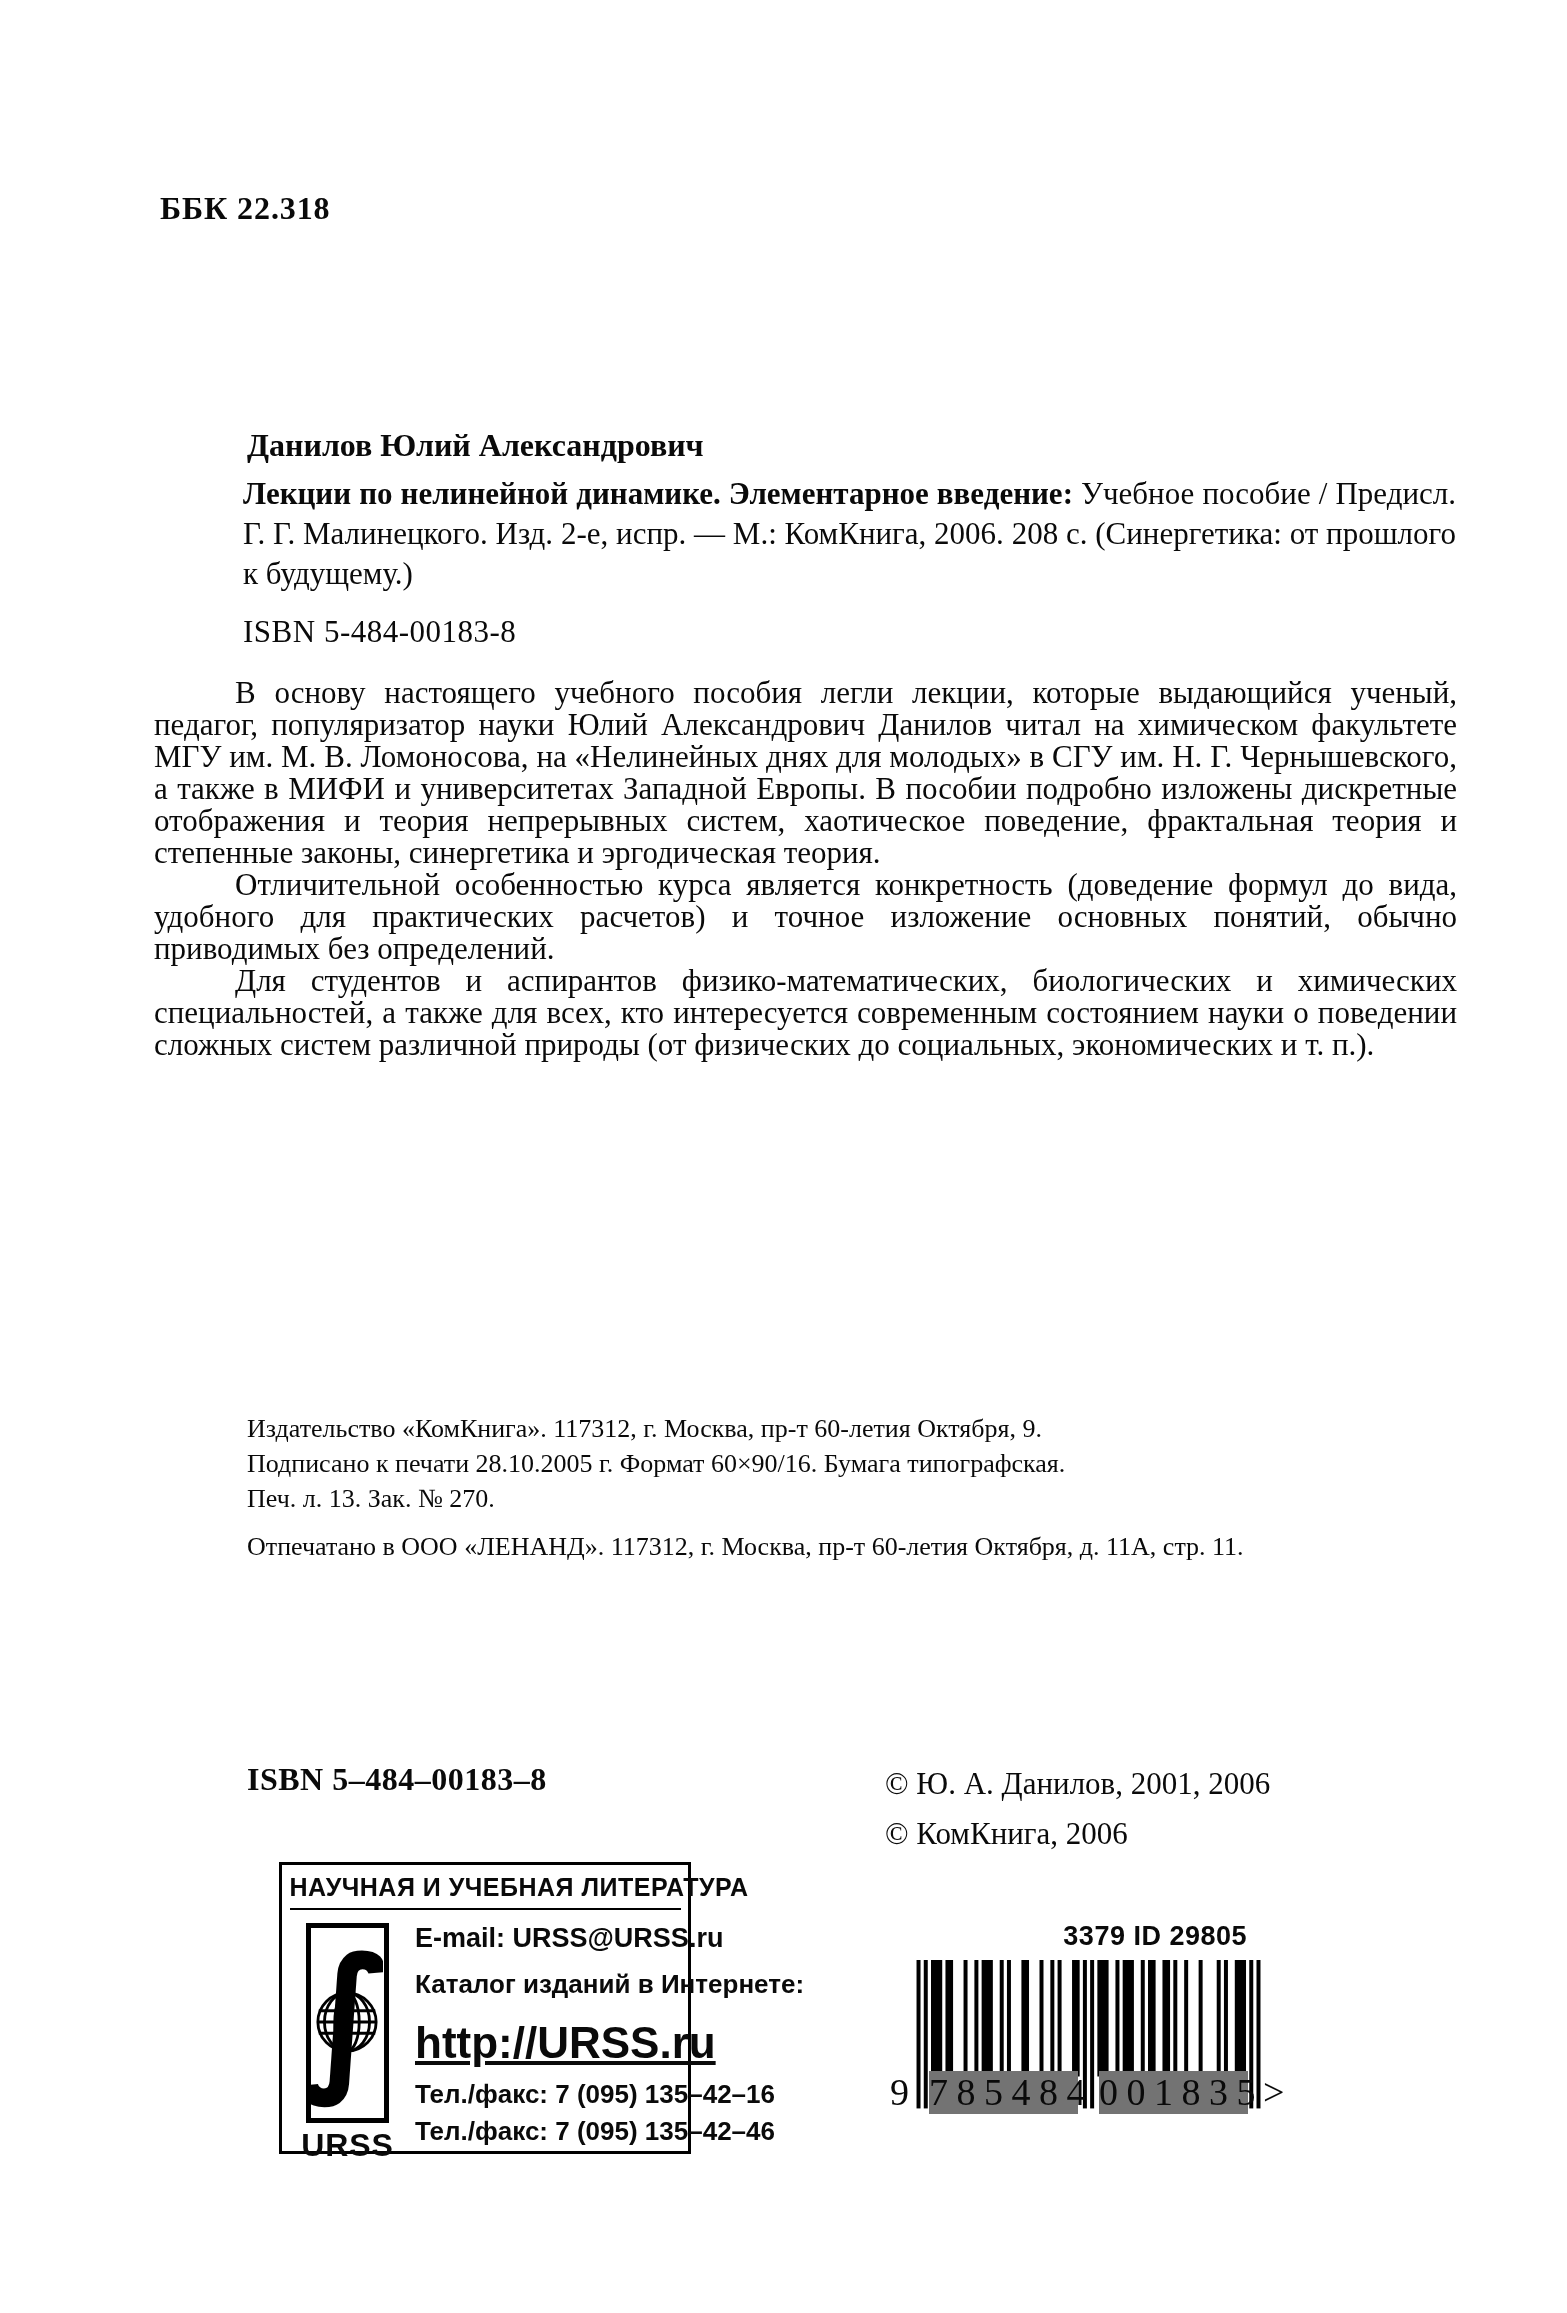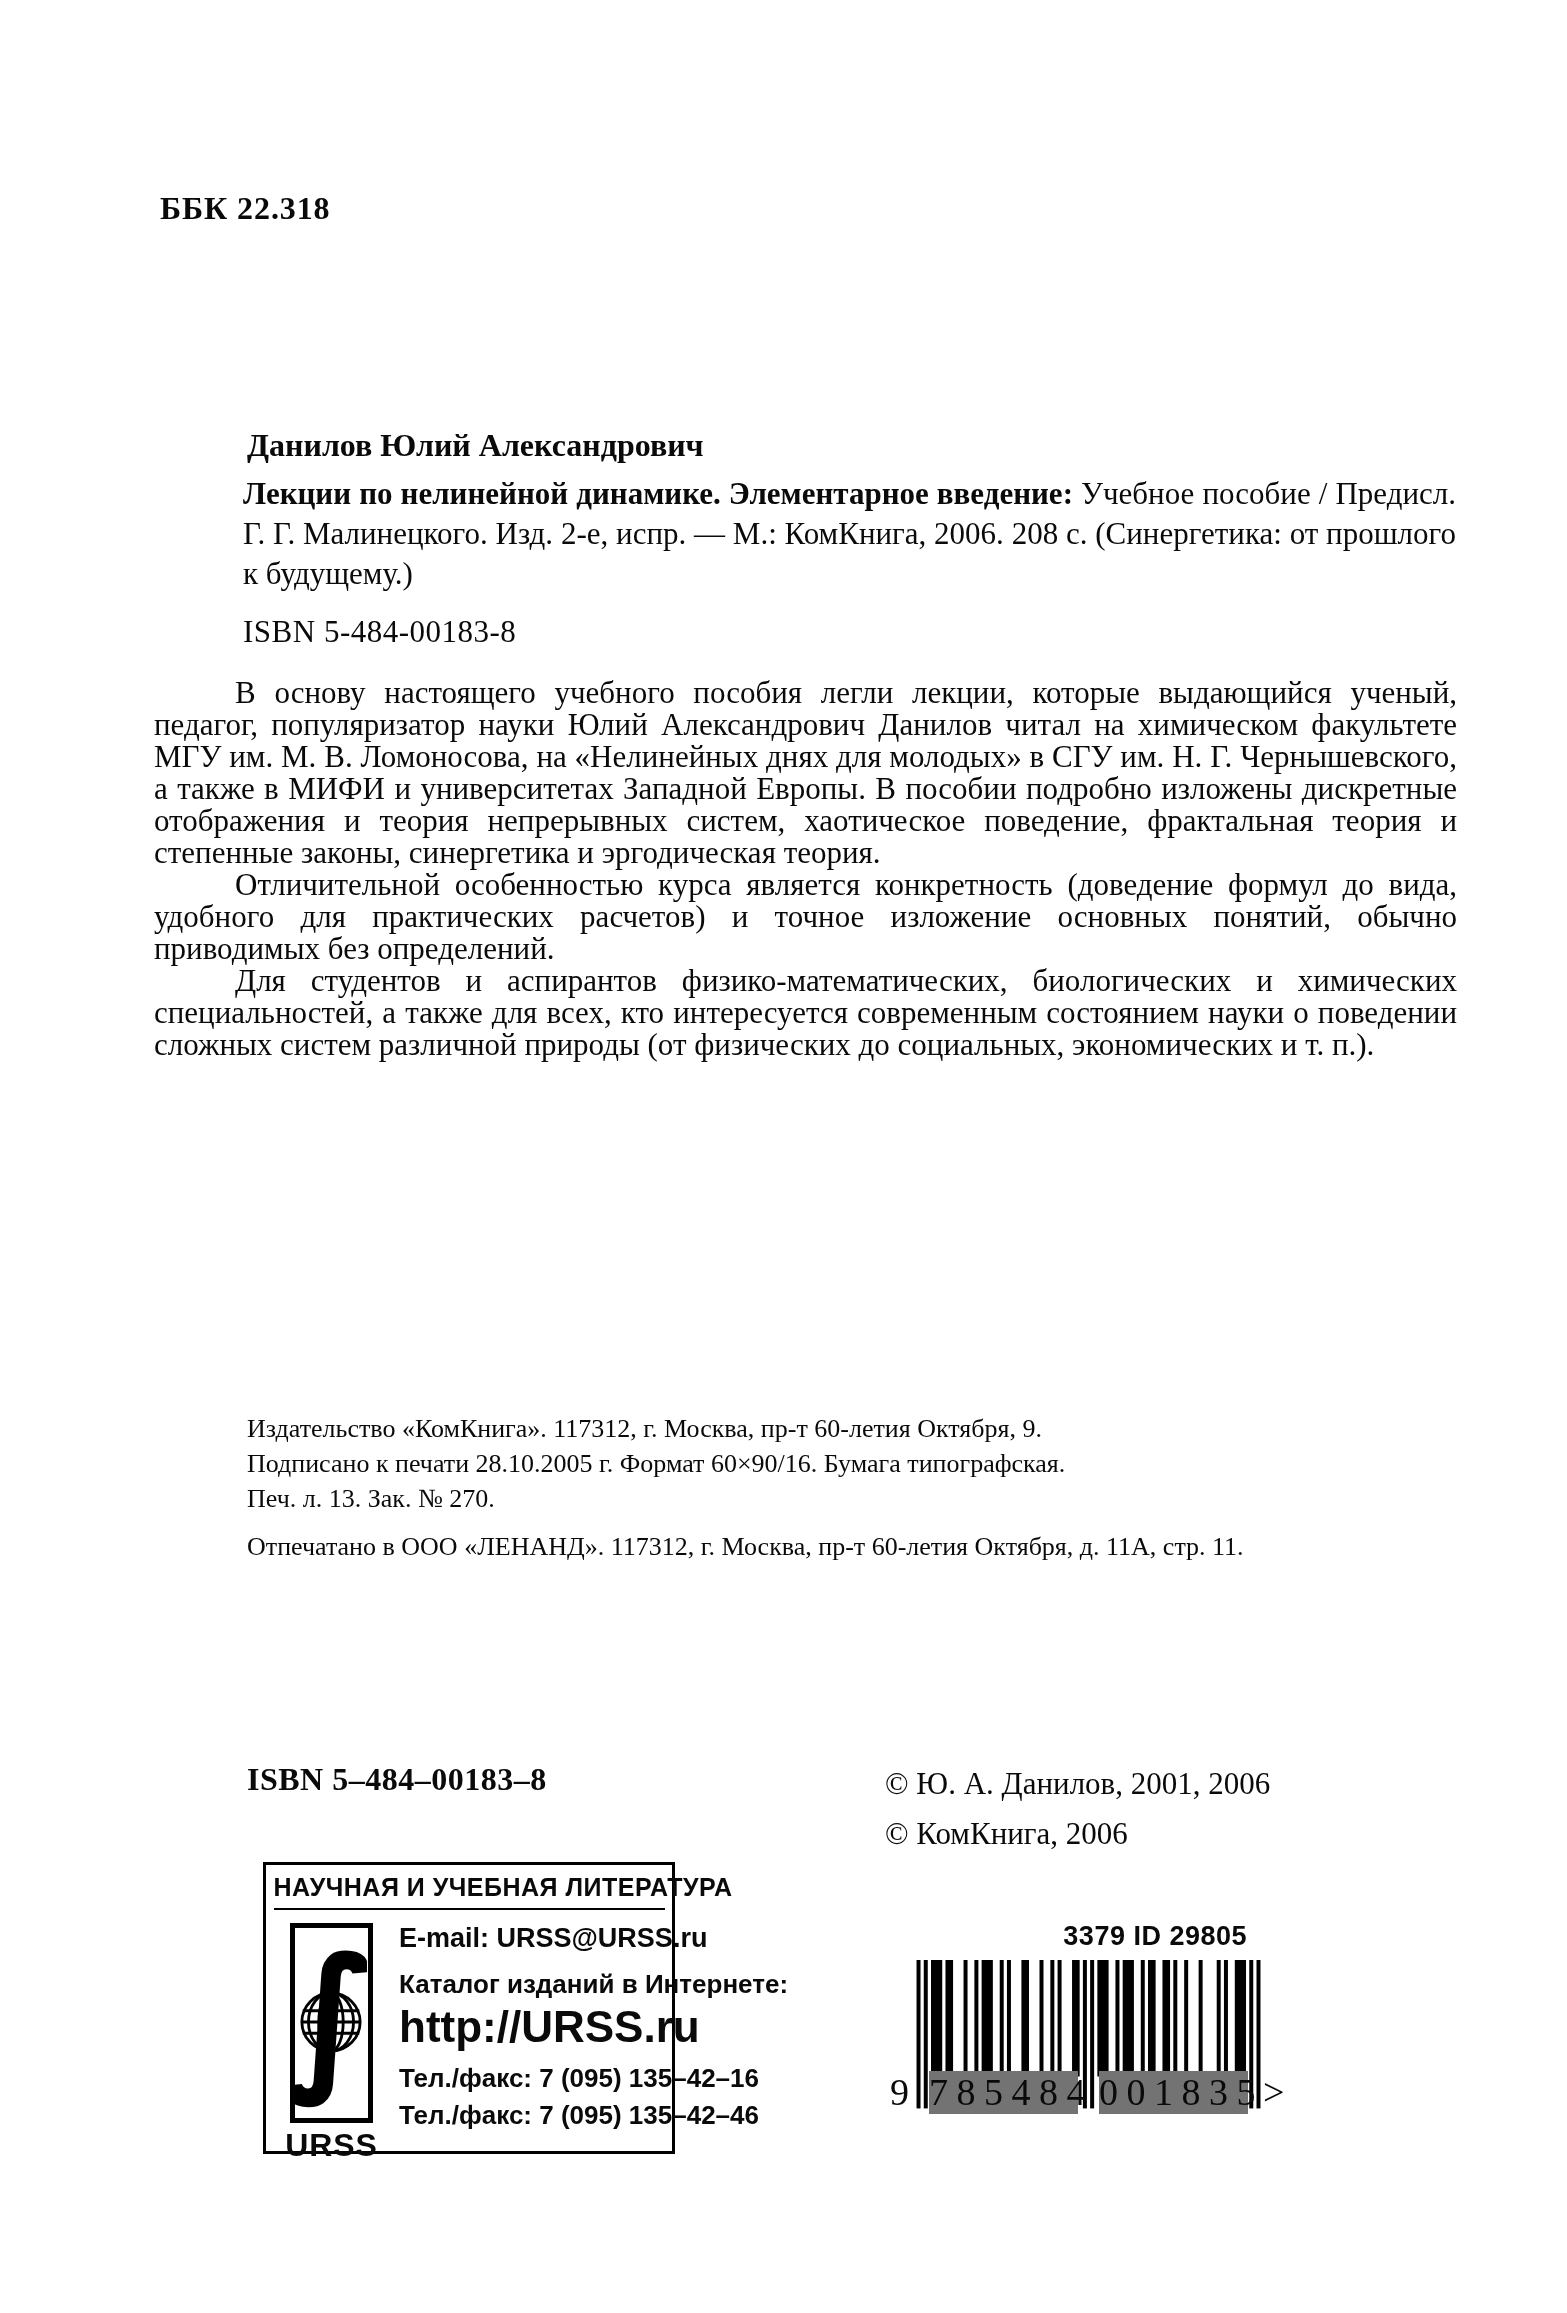--- a/index.html
+++ b/index.html
@@ -56,21 +56,21 @@
     left:247px;top:1761px;
     font-size:32px;font-weight:bold;letter-spacing:0.5px;
   }
   .copyright{
     left:885px;top:1759px;
     font-size:31px;line-height:50px;
   }
 
   
   .urss-box{
-    left:263px;top:1862px;width:412px;height:292px;
+    left:279px;top:1862px;width:412px;height:292px;
     border:3.8px solid #000;box-sizing:border-box;
     font-family:"Liberation Sans","DejaVu Sans",sans-serif;
   }
   .urss-header{
     margin:3.8px 7.5px 0 7.5px;
     padding:4.7px 0 5.6px 0;
     border-bottom:2.8px solid #000;
     text-align:center;
     font-size:25px;font-weight:bold;letter-spacing:0.5px;
     white-space:nowrap;
@@ -87,21 +87,21 @@
     position:relative;overflow:hidden;
   }
   .urss-logo-frame svg{position:absolute;left:0;top:0;}
   .urss-logo-text{
     margin-top:3.8px;
     font-size:32px;font-weight:bold;letter-spacing:0.9px;
   }
   .urss-right{flex:1;display:flex;flex-direction:column;}
   .urss-email{font-size:27px;font-weight:bold;margin-top:1.9px;white-space:nowrap;}
   .urss-catalog{font-size:26px;font-weight:bold;margin-top:15px;white-space:nowrap;}
-  .urss-url{font-size:44px;font-weight:bold;margin-top:2px;white-space:nowrap;}
+  .urss-url{font-size:44px;font-weight:bold;margin-top:18px;white-space:nowrap;text-decoration:underline;}
   .urss-phone{font-size:26px;font-weight:bold;margin-top:10.4px;white-space:nowrap;}
   .urss-phone.second{margin-top:6.6px;}
 
   
   .barcode-block{
     left:890px;top:1921px;width:395px;
     font-family:"Liberation Sans","DejaVu Sans",sans-serif;
   }
   .barcode-id{
     text-align:right;padding-right:38px;

